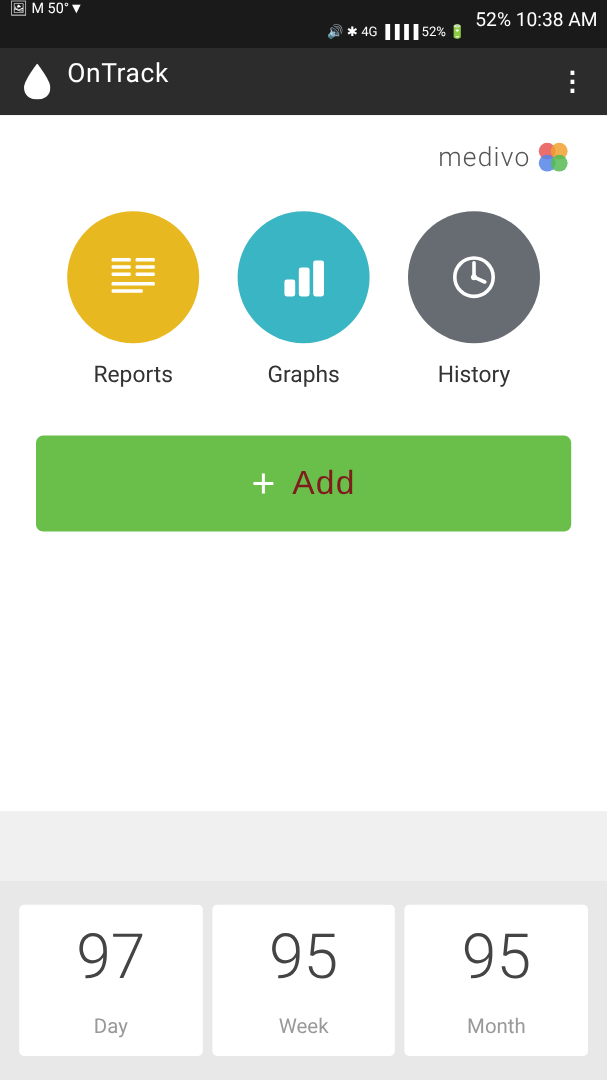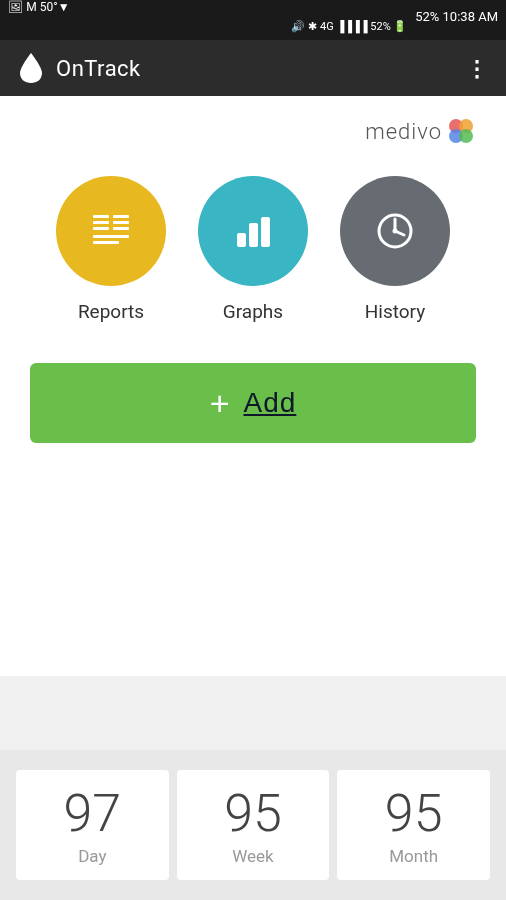--- a/index.html
+++ b/index.html
@@ -48,21 +48,20 @@
       height: 56px;
       background: #2c2c2c;
       display: flex;
       align-items: center;
       justify-content: space-between;
       padding: 0 16px;
     }
 
     .nav-left {
       display: flex;
-      align-items: center;
       gap: 10px;
     }
 
     .nav-logo-drop {
       width: 30px;
       height: 38px;
       display: flex;
       align-items: center;
       justify-content: center;
     }
@@ -165,25 +164,24 @@
       border-radius: 6px;
       display: flex;
       align-items: center;
       justify-content: center;
       gap: 14px;
       cursor: pointer;
       margin-bottom: 0;
     }
 
     .add-btn-text {
-      color: #0f172a;
+      color: #7f1d1d;
       font-size: 28px;
       font-weight: 400;
       letter-spacing: 1px;
-      text-decoration: underline;
     }
 
     .plus-icon {
       color: white;
       font-size: 34px;
       font-weight: 300;
       line-height: 1;
     }
 
     
@@ -203,21 +201,21 @@
     }
 
     .stat-card {
       flex: 1;
       background: white;
       border-radius: 4px;
       padding: 18px 10px 14px;
       display: flex;
       flex-direction: column;
       align-items: center;
-      gap: 6px;
+      gap: 22px;
     }
 
     .stat-number {
       font-size: 52px;
       color: #444;
       font-weight: 300;
       line-height: 1;
     }
 
     .stat-label {
@@ -235,21 +233,21 @@
   </style>
 </head>
 <body>
 
 <div class="status-bar">
   <div class="status-left">
     <span style="font-size:12px;">🖼 M 50°▼</span>
   </div>
   <div class="status-right">
     <span style="font-size:11px;margin-top:20px;">🔊 ✱ 4G ▐▐▐▐ 52% 🔋</span>
-    <span style="font-size:13px; margin-left:4px;">52% 10:38 AM</span>
+    <span style="font-size:16px; margin-left:4px;">52% 10:38 AM</span>
   </div>
 </div>
 
 <div class="nav-bar">
   <div class="nav-left">
     <div class="nav-logo-drop">
       <svg width="22" height="30" viewBox="0 0 22 30">
         <path d="M11 0 C11 0, 22 14, 22 20 C22 26.627 17.075 30 11 30 C4.925 30 0 26.627 0 20 C0 14, 11 0, 11 0 Z" fill="white"></path>
       </svg>
     </div>

